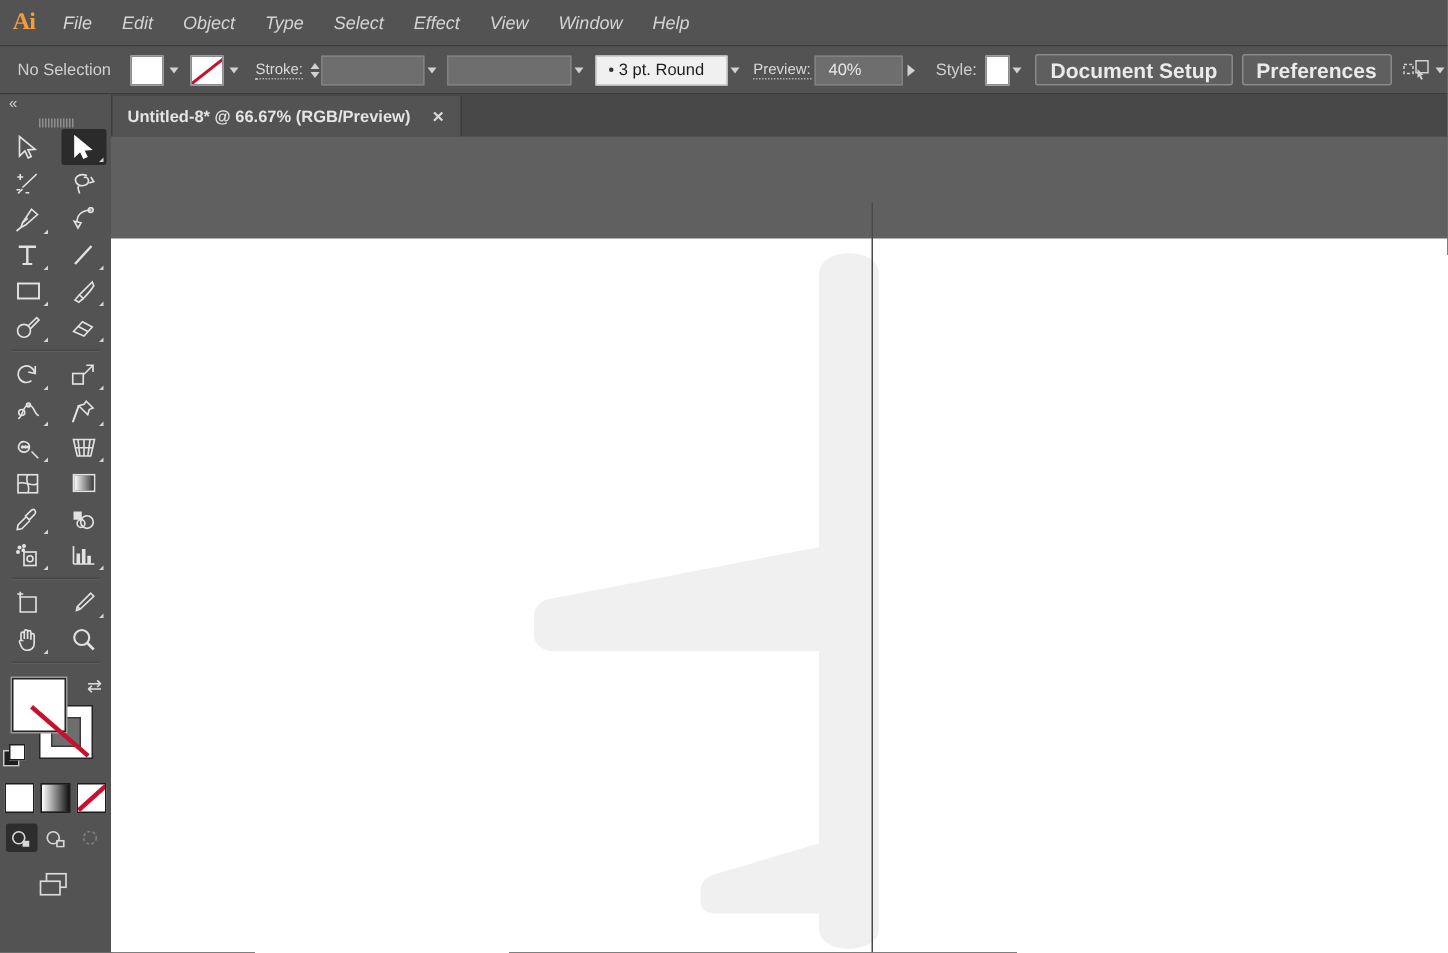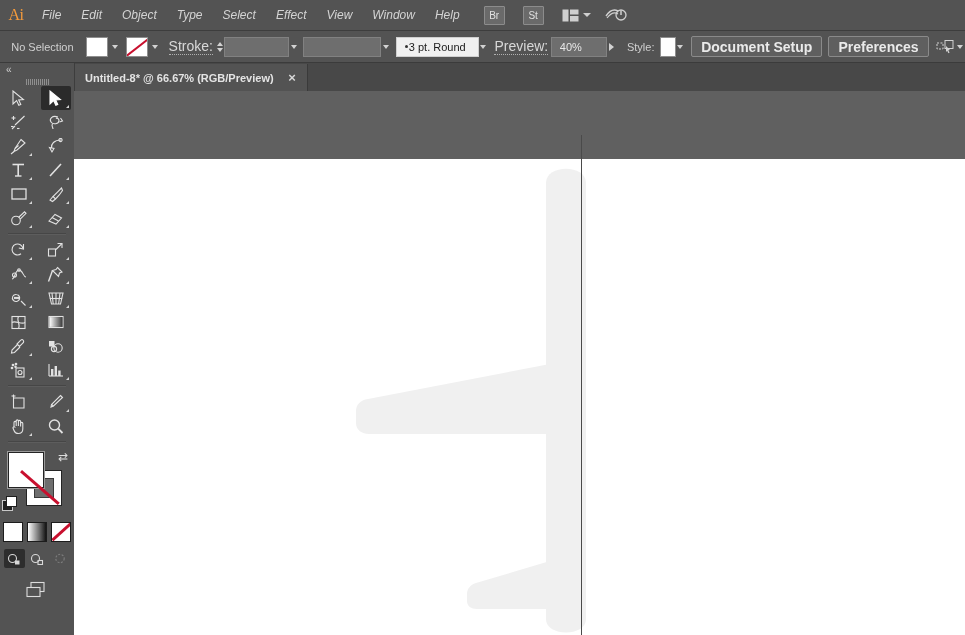--- a/index.html
+++ b/index.html
@@ -21,21 +21,21 @@
     position: absolute; left: 0; top: 0;
     width: 965px; height: 30px;
     background: #535353;
     display: flex; align-items: center;
     border-bottom: 1px solid #3d3d3d;
   }
   .ai-logo {
     width: 32px; height: 30px;
     display: flex; align-items: center; justify-content: center;
     color: #f59b3c;
-    font-size: 16px; font-weight: normal;
+    font-size: 16px; font-weight: bold;
     font-family: "Liberation Serif", serif;
     letter-spacing: -0.5px;
   }
   .menu-item {
     padding: 0 10px; height: 30px; line-height: 30px;
     color: #d4d4d4; font-size: 12px;
     cursor: default; white-space: nowrap; font-style: italic;
   }
   .menu-right {
     margin-left: 14px;
@@ -69,21 +69,21 @@
     display: flex; align-items: center;
     border-bottom: 1px solid #3b3b3b;
     font-size: 11px;
     justify-content: center;
   }
   .cb-label {
     color: #d0d0d0; font-size: 11px;
     padding: 0 6px; white-space: nowrap;
   }
   .cb-link {
-    color: #d8d8d8; font-size: 14px;
+    color: #d8d8d8; font-size: 10px;
     border-bottom: 1px dotted #b0b0b0;
     white-space: nowrap;
   }
   .swatch-wrap { display: flex; align-items: center; }
   .swatch {
     width: 20px; height: 18px;
     border: 1px solid #8e8e8e;
     background: #fff;
     position: relative; overflow: hidden;
   }
@@ -348,42 +348,20 @@
     <div class="menu-item">File</div>
     <div class="menu-item">Edit</div>
     <div class="menu-item">Object</div>
     <div class="menu-item">Type</div>
     <div class="menu-item">Select</div>
     <div class="menu-item">Effect</div>
     <div class="menu-item">View</div>
     <div class="menu-item">Window</div>
     <div class="menu-item">Help</div>
 
-    <div class="menu-right">
-      <div class="sq-btn">Br</div>
-      <div class="sq-btn">St</div>
-
-      <div class="arrange-icon">
-        <svg width="17" height="13" viewBox="0 0 17 13">
-          <rect x="0.5" y="0.5" width="6" height="12" fill="#cfcfcf"></rect>
-          <rect x="8" y="0.5" width="8.5" height="5" fill="#cfcfcf"></rect>
-          <rect x="8" y="7" width="8.5" height="5.5" fill="#cfcfcf"></rect>
-        </svg>
-      </div>
-      <div class="chev-d"></div>
-
-      <div class="ws-icon">
-        <svg width="22" height="16" viewBox="0 0 22 16">
-          <path d="M1 9 C5 3, 9 2, 13 4" stroke="#cfcfcf" stroke-width="1.4" fill="none"></path>
-          <path d="M2 11 C6 6, 10 5, 13 7" stroke="#cfcfcf" stroke-width="1.2" fill="none"></path>
-          <circle cx="16" cy="8" r="5" stroke="#cfcfcf" stroke-width="1.3" fill="none"></circle>
-          <line x1="16" y1="3.5" x2="16" y2="8" stroke="#cfcfcf" stroke-width="1.5"></line>
-        </svg>
-      </div>
-    </div>
   </div>
 
   <div class="controlbar">
     <div style="width:8px"></div>
     <div class="cb-label" style="width:82px">No Selection</div>
 
     <div style="width:10px"></div>
     <div class="swatch-wrap">
       <div class="swatch"></div>
       <div class="dd-arrow">

